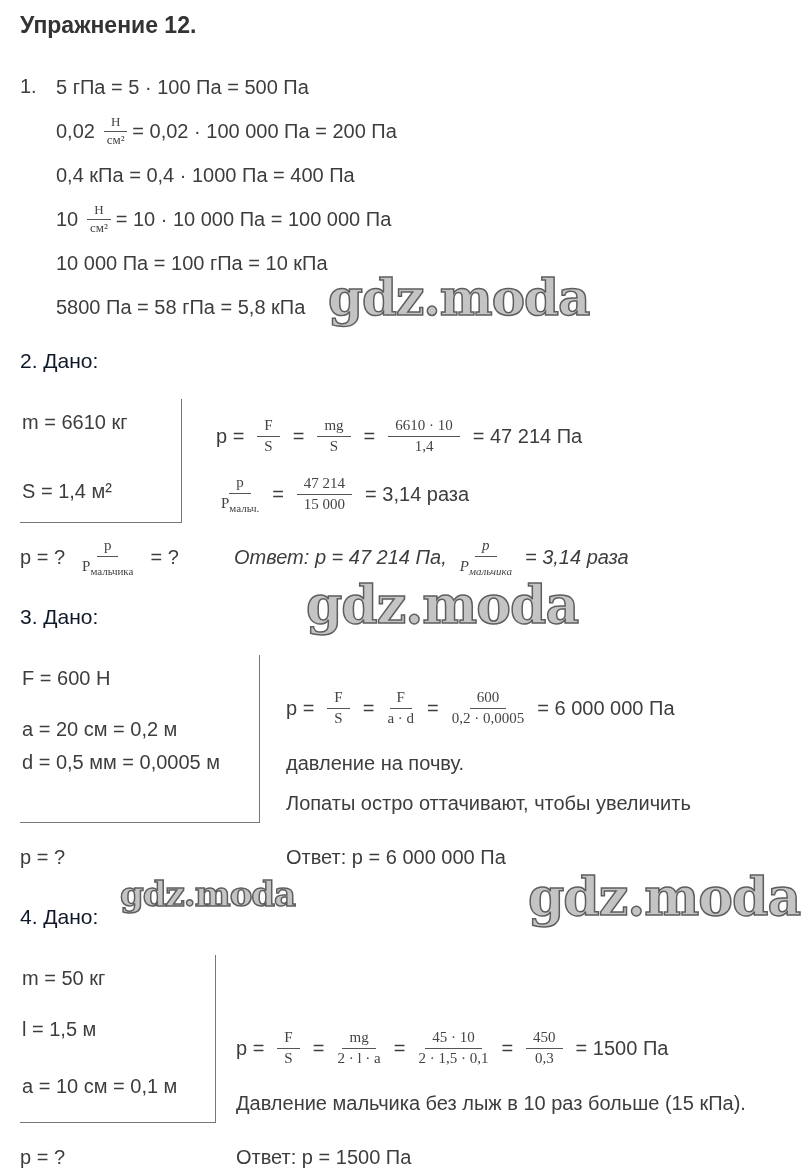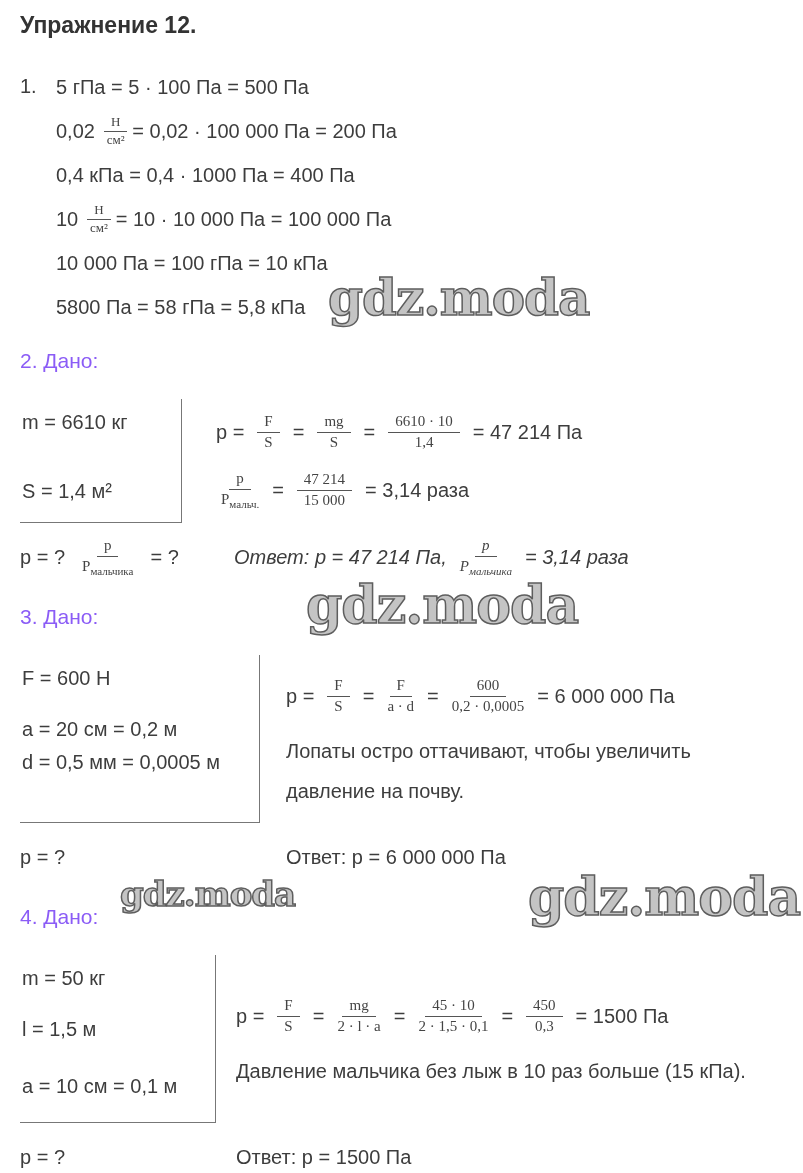--- a/index.html
+++ b/index.html
@@ -2,40 +2,40 @@
 <html><head>
 <meta charset="utf-8">
 <style>
   html,body{margin:0;padding:0;}
   body{
     width:803px;height:1173px;background:#ffffff;position:relative;overflow:hidden;
     font-family:"Liberation Sans",sans-serif;color:#3d3d3d;
   }
   .page{padding:10px 20px;position:relative;}
   h1{font-size:23px;font-weight:bold;color:#333;margin:2px 0 0 0;}
-  h2{font-size:21px;font-weight:normal;color:#8b5cf6;margin:0;}
+  h2{font-size:21px;font-weight:normal;color:#0f172a;margin:0;}
 
   
   .item1{display:flex;margin-top:26px;}
   .i1-num{width:36px;font-size:20px;padding-top:10px;}
   .i1-lines{flex:1;}
   .i1-line{height:44px;display:flex;align-items:center;font-size:20px;white-space:nowrap;}
   .i1-line .t{margin-right:4px;}
 
   
   .frac{display:inline-flex;flex-direction:column;align-items:center;vertical-align:middle;
         font-family:"Liberation Serif","DejaVu Serif",serif;font-size:15px;line-height:1.15;
         margin:0 5px;color:#444;}
   .frac .num{padding:0 7px 1px 7px;border-bottom:1px solid #555;text-align:center;}
   .frac .den{padding-top:1px;text-align:center;}
   .frac .den sub{font-size:11px;line-height:1;}
   .frac-sm{font-size:13px;}
 
   
-  .task-row{display:flex;align-items:center;}
+  .task-row{display:flex;align-items:flex-end;}
   .given-col{box-sizing:border-box;border-right:1px solid #777;border-bottom:1px solid #777;
              padding:12px 0 0 2px;}
   .given-line{font-size:20px;white-space:nowrap;}
   .g2{width:162px;min-height:124px;}
   .g2 .given-line:first-child{margin-bottom:46px;}
   .g3{width:240px;min-height:168px;}
   .g3 .given-line:nth-child(1){margin-bottom:28px;}
   .g3 .given-line:nth-child(2){margin-bottom:10px;margin-top:12px;}
   .g4{width:196px;min-height:168px;}
   .g4 .given-line:nth-child(1){margin-bottom:28px;}
@@ -193,22 +193,22 @@
               <span class="den">a · d</span>
             </span>
           <span>=</span>
           <span class="frac">
               <span class="num">600</span>
               <span class="den">0,2 · 0,0005</span>
             </span>
           <span>= 6 000 000 Па</span>
         </div>
         <div class="note">
+          <div>давление на почву.</div>
           <div>Лопаты остро оттачивают, чтобы увеличить</div>
-          <div>давление на почву.</div>
         </div>
       </div>
     </div>
     <div class="unknown-row">
       <div class="u-left u3">
         <span>p = ?</span>
       </div>
       <div class="ans a3">
         <span>Ответ: p = 6 000 000 Па</span>
       </div>

